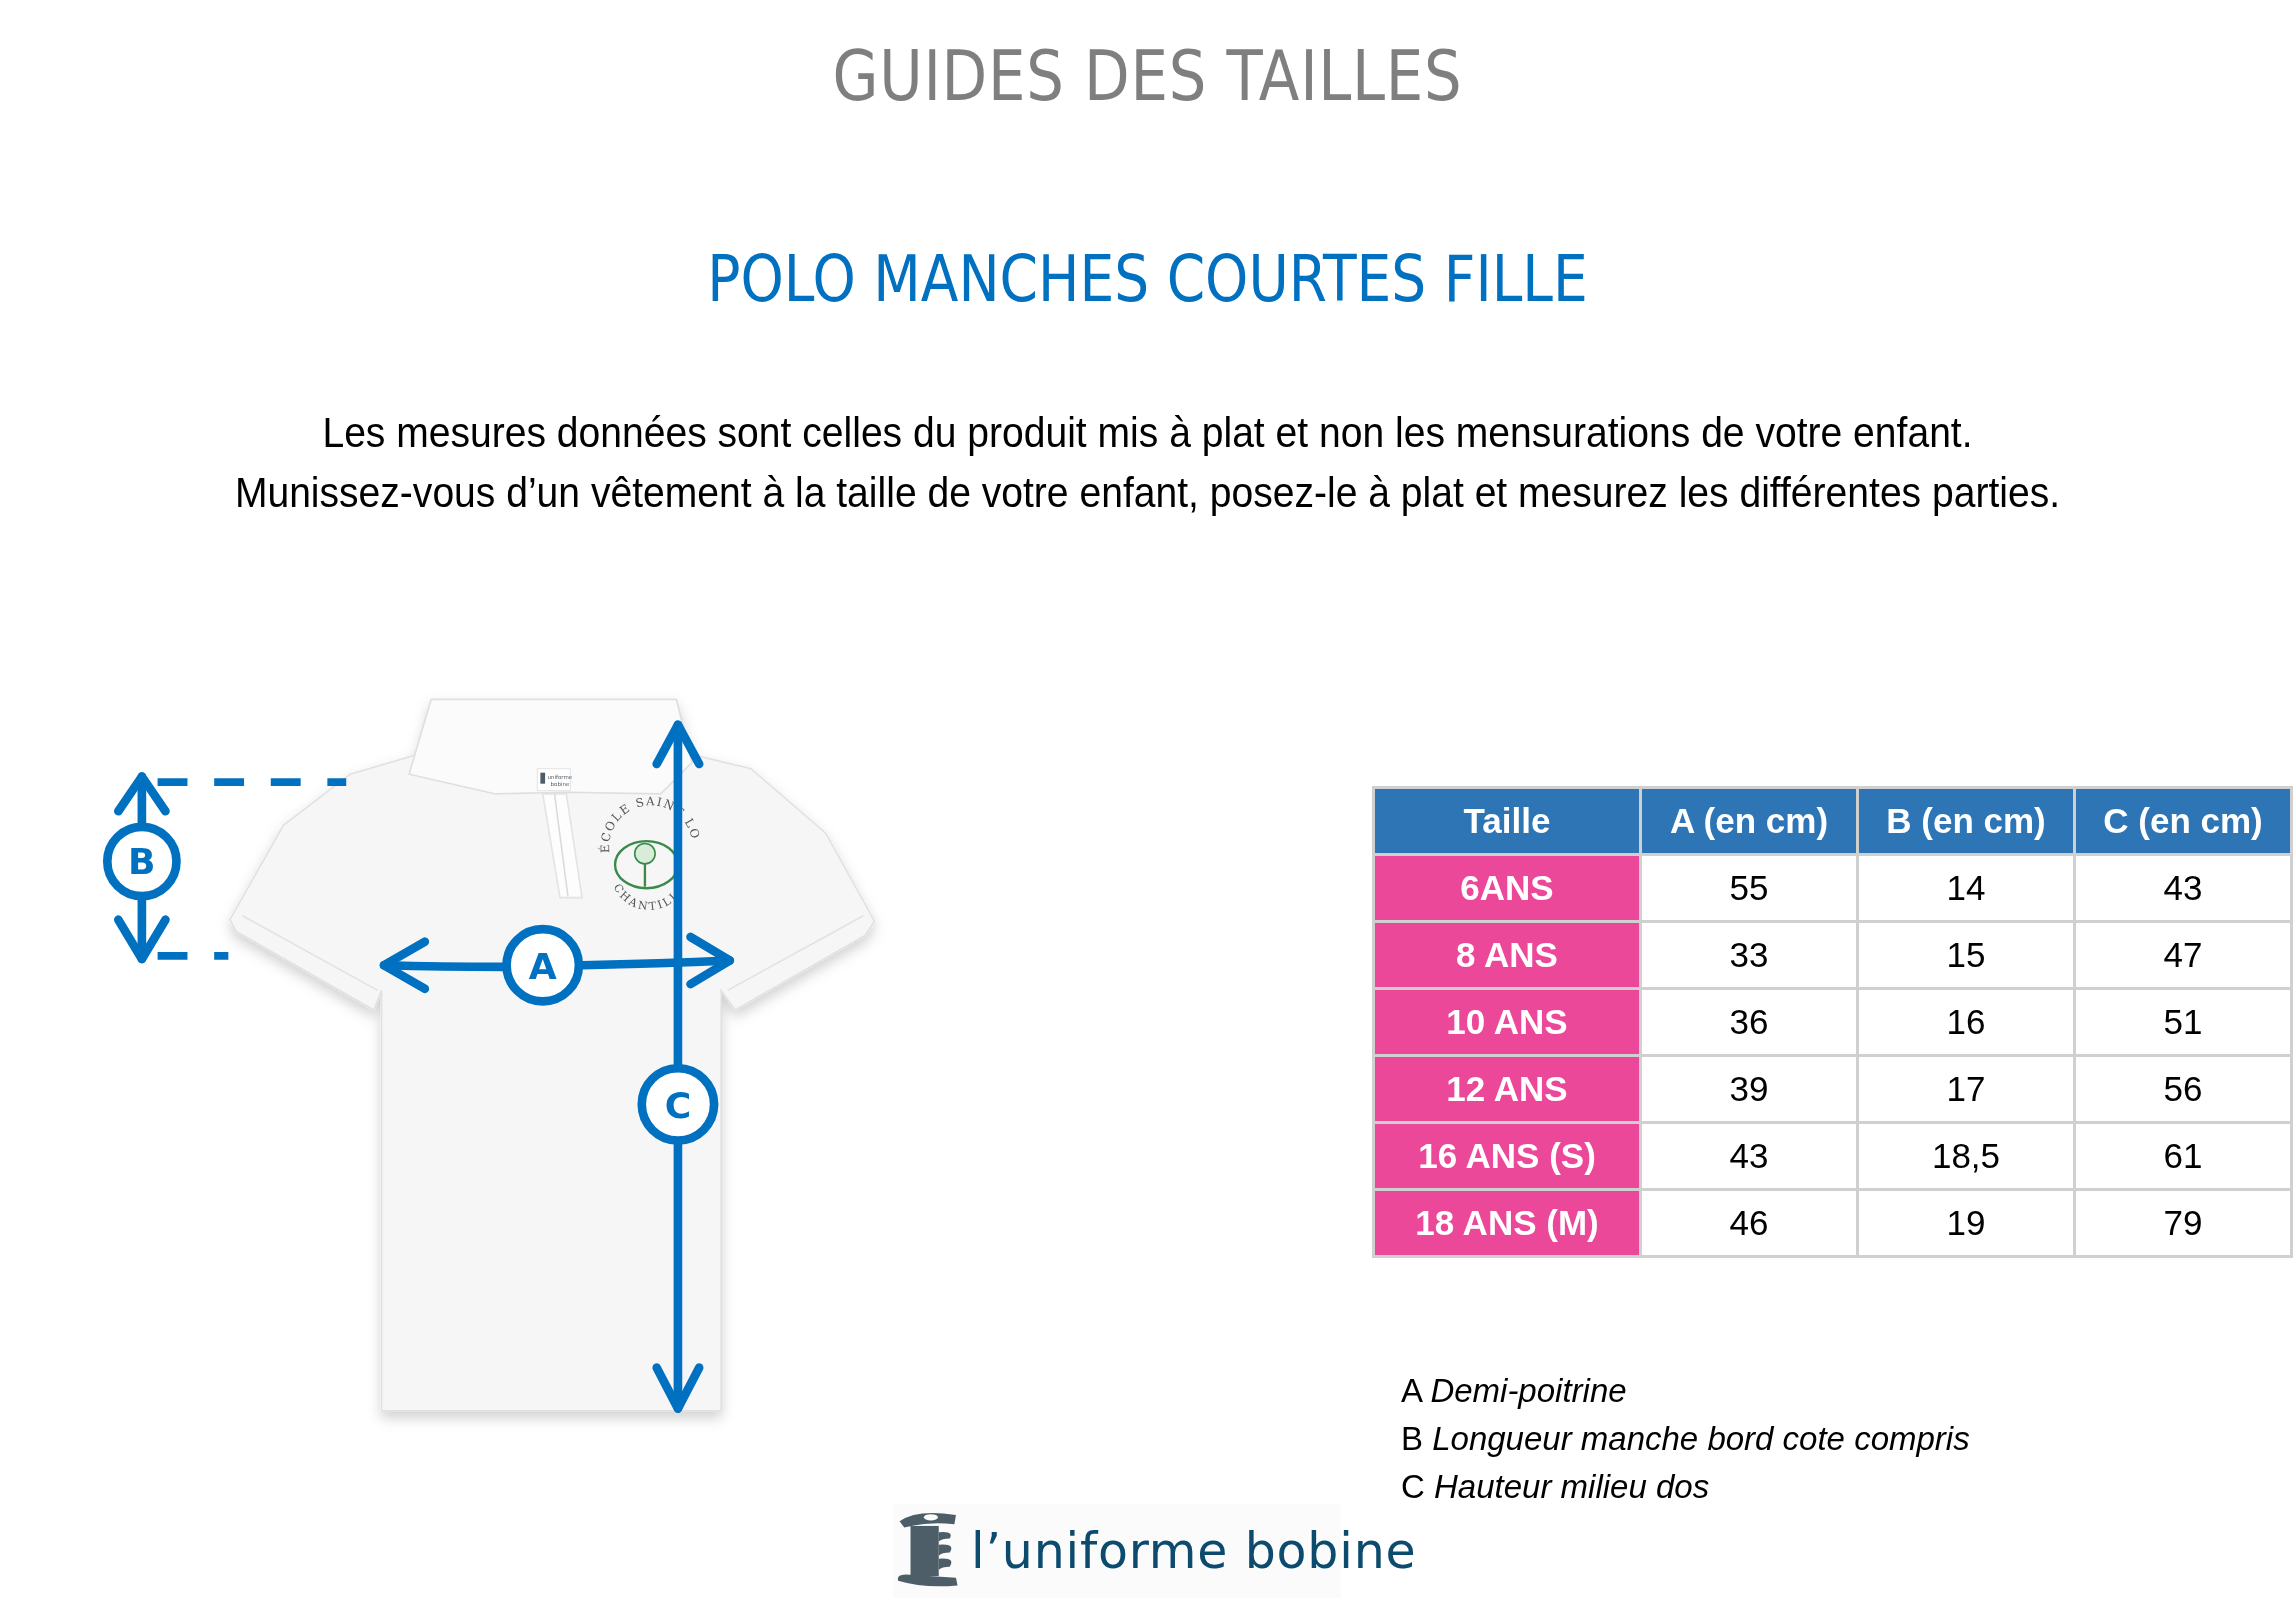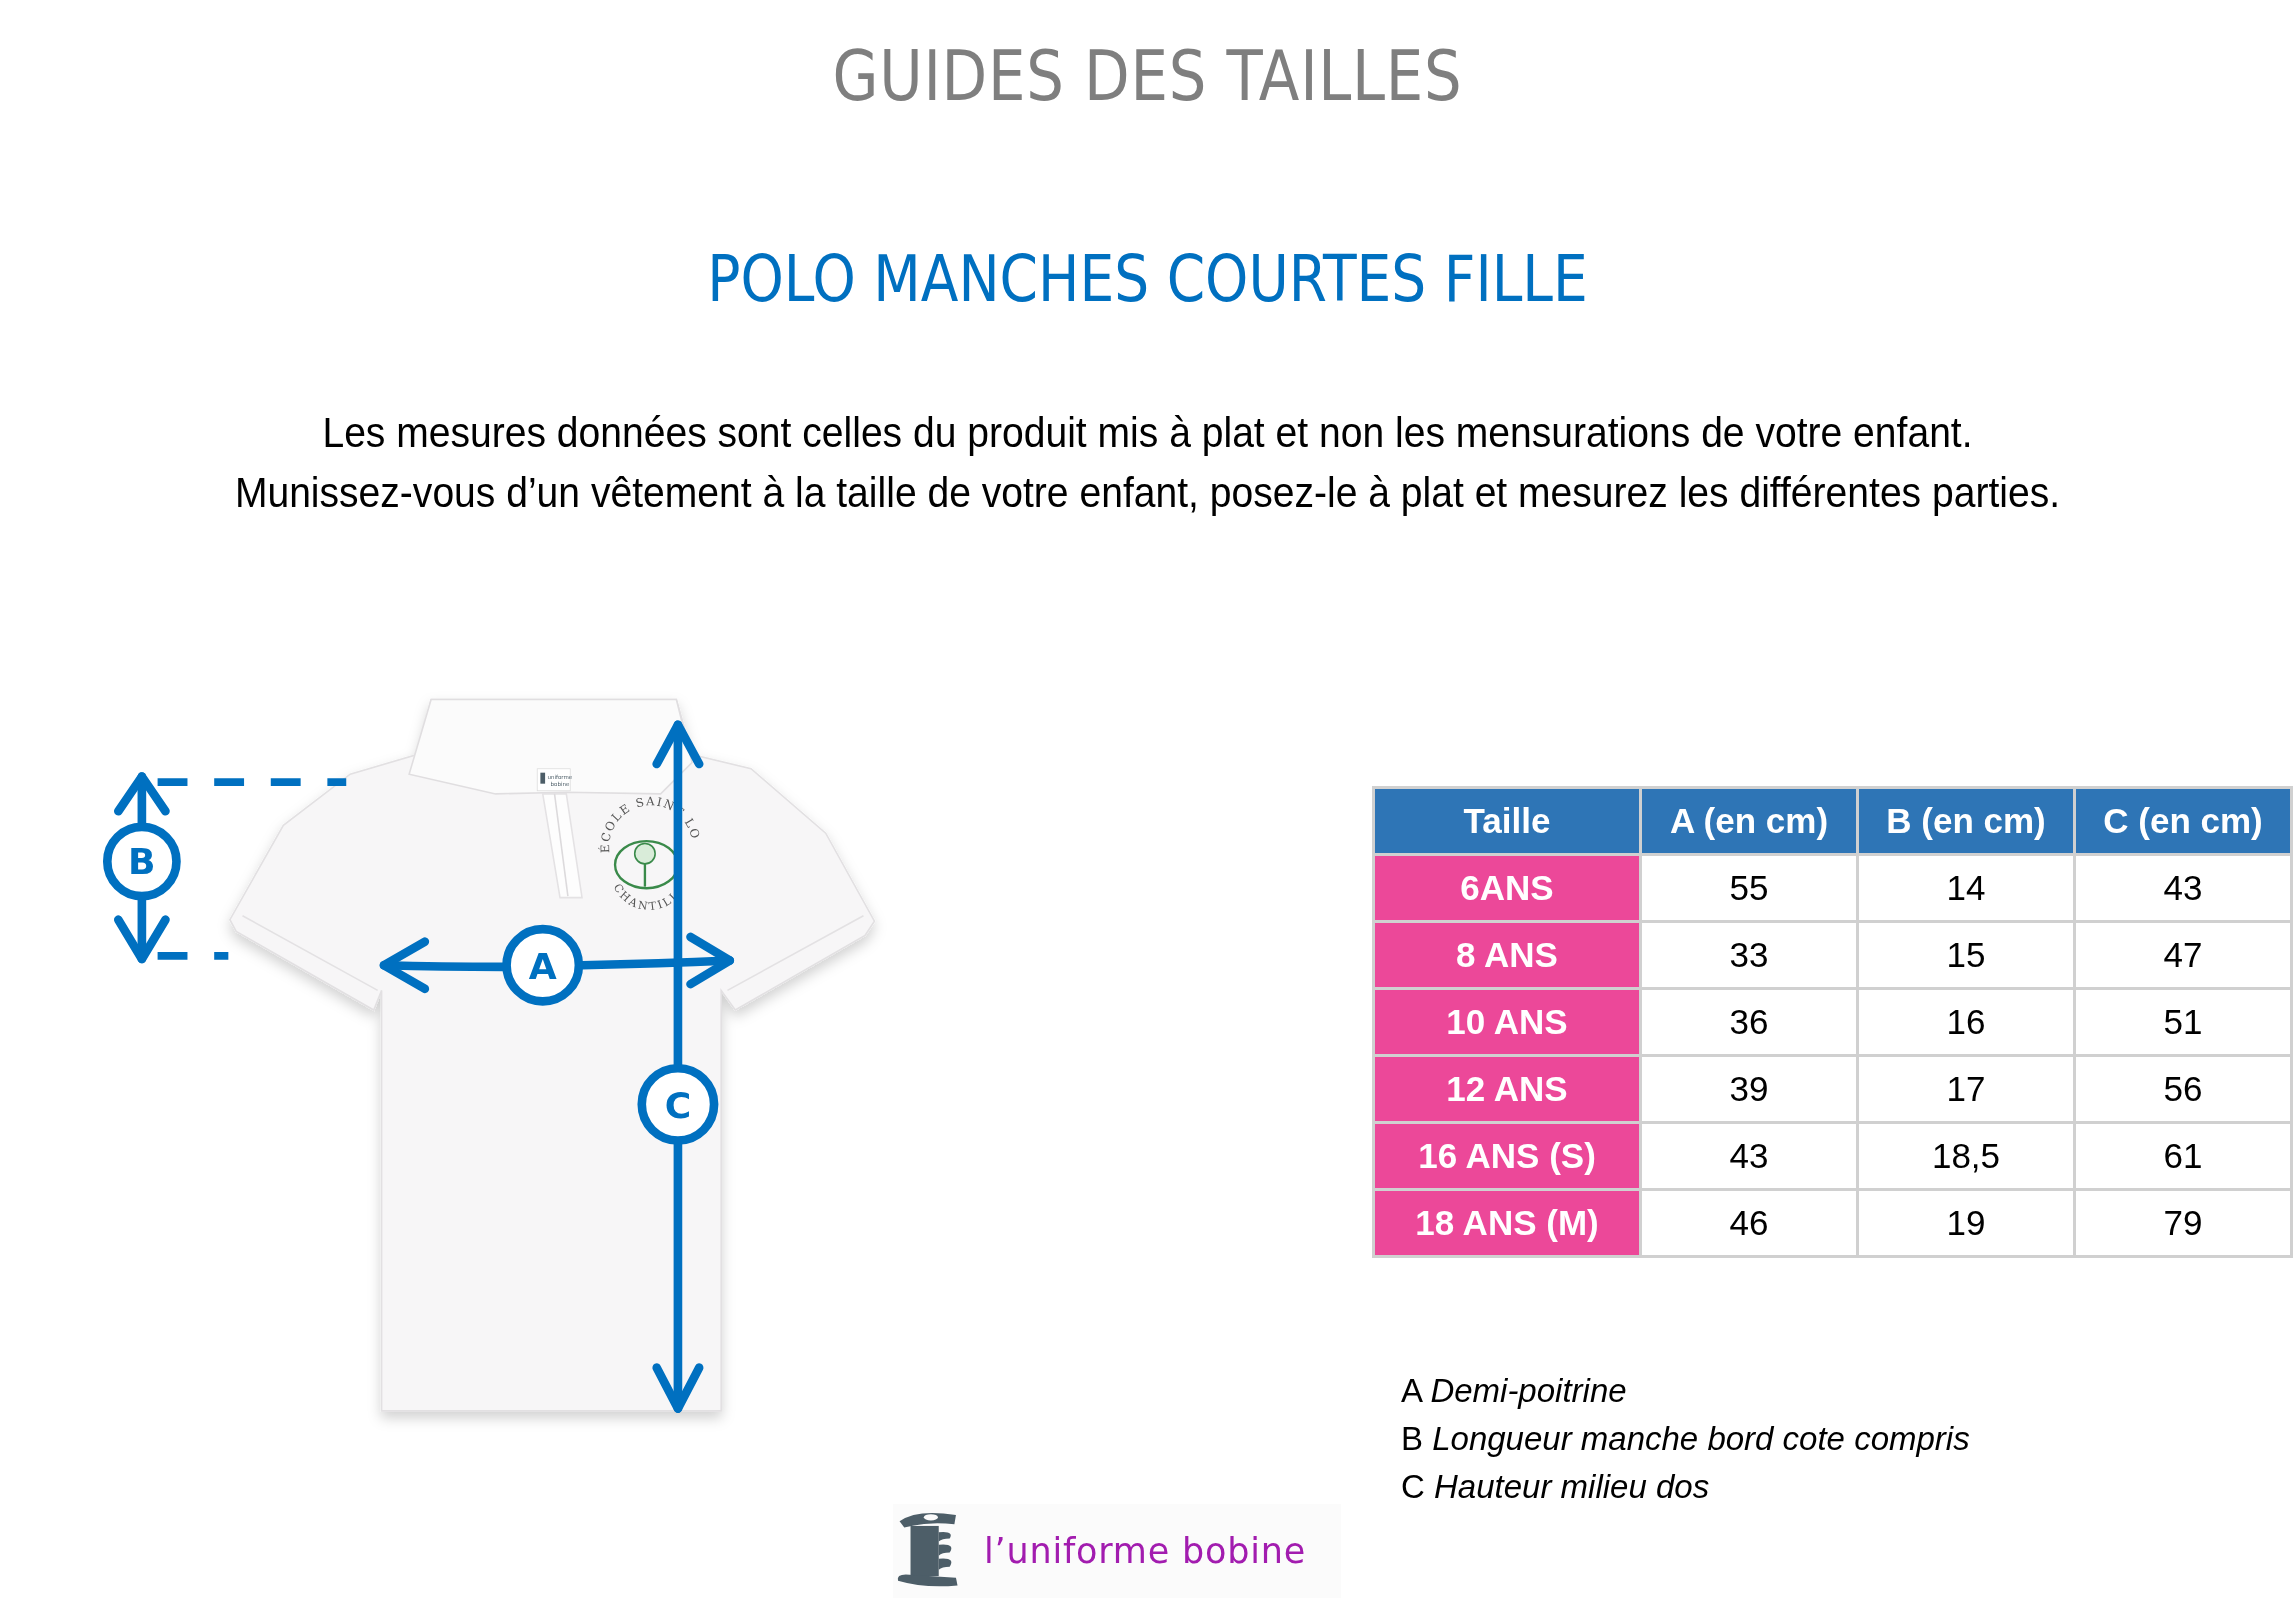--- a/index.html
+++ b/index.html
@@ -117,23 +117,23 @@
       top: 1504px;
       width: 448px;
       height: 94px;
       display: flex;
       align-items: center;
       background: #fbfbfb;
     }
     .logo svg { width: 75px; height: 94px; flex: none; }
     .logo-text {
       font-family: "DejaVu Sans", sans-serif;
-      font-size: 35px;
-      color: #a21caf;
-      margin-left: 16px;
+      font-size: 49px;
+      color: #0c4a6e;
+      margin-left: 3px;
       letter-spacing: 0.8px;
       white-space: nowrap;
     }
   </style>
 </head>
 <body>
 
 <h1 class="page-title">GUIDES DES TAILLES</h1>
 <h2 class="product-title">POLO MANCHES COURTES FILLE</h2>
 

